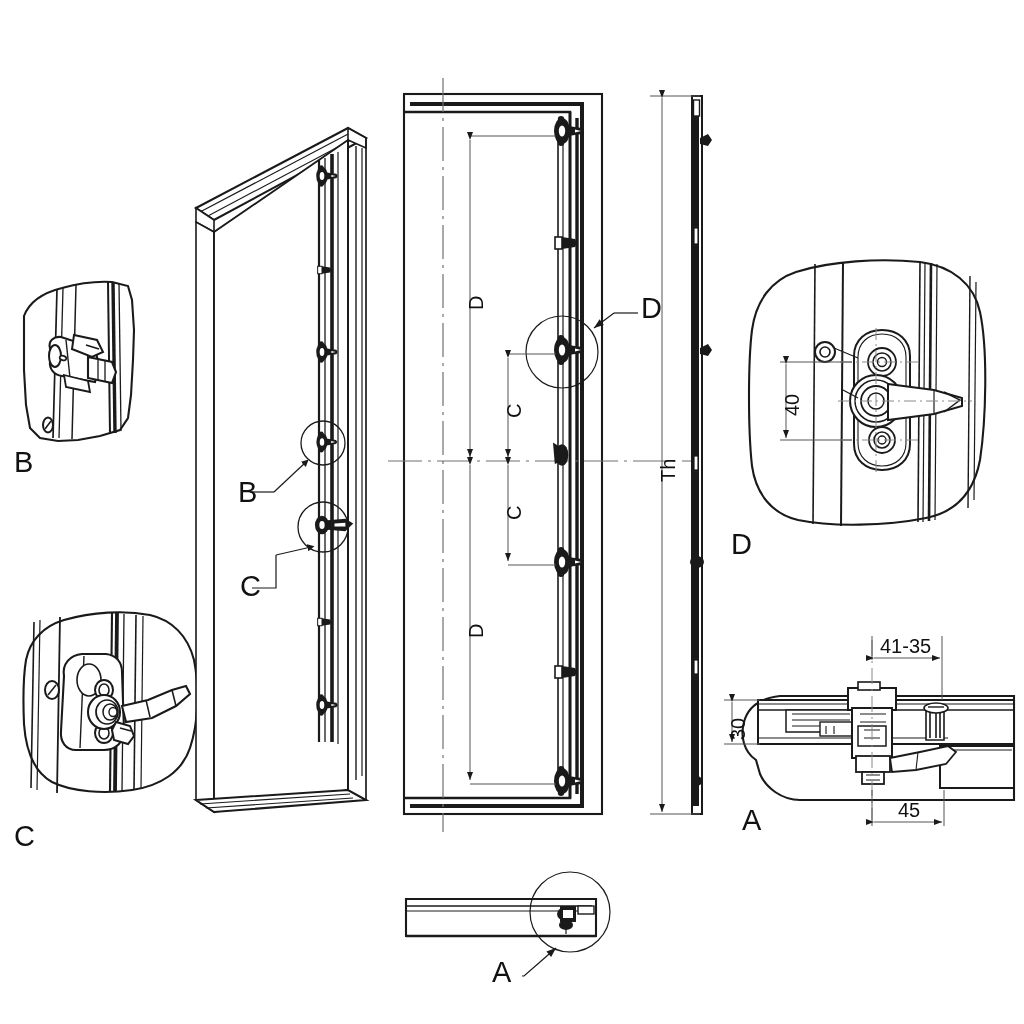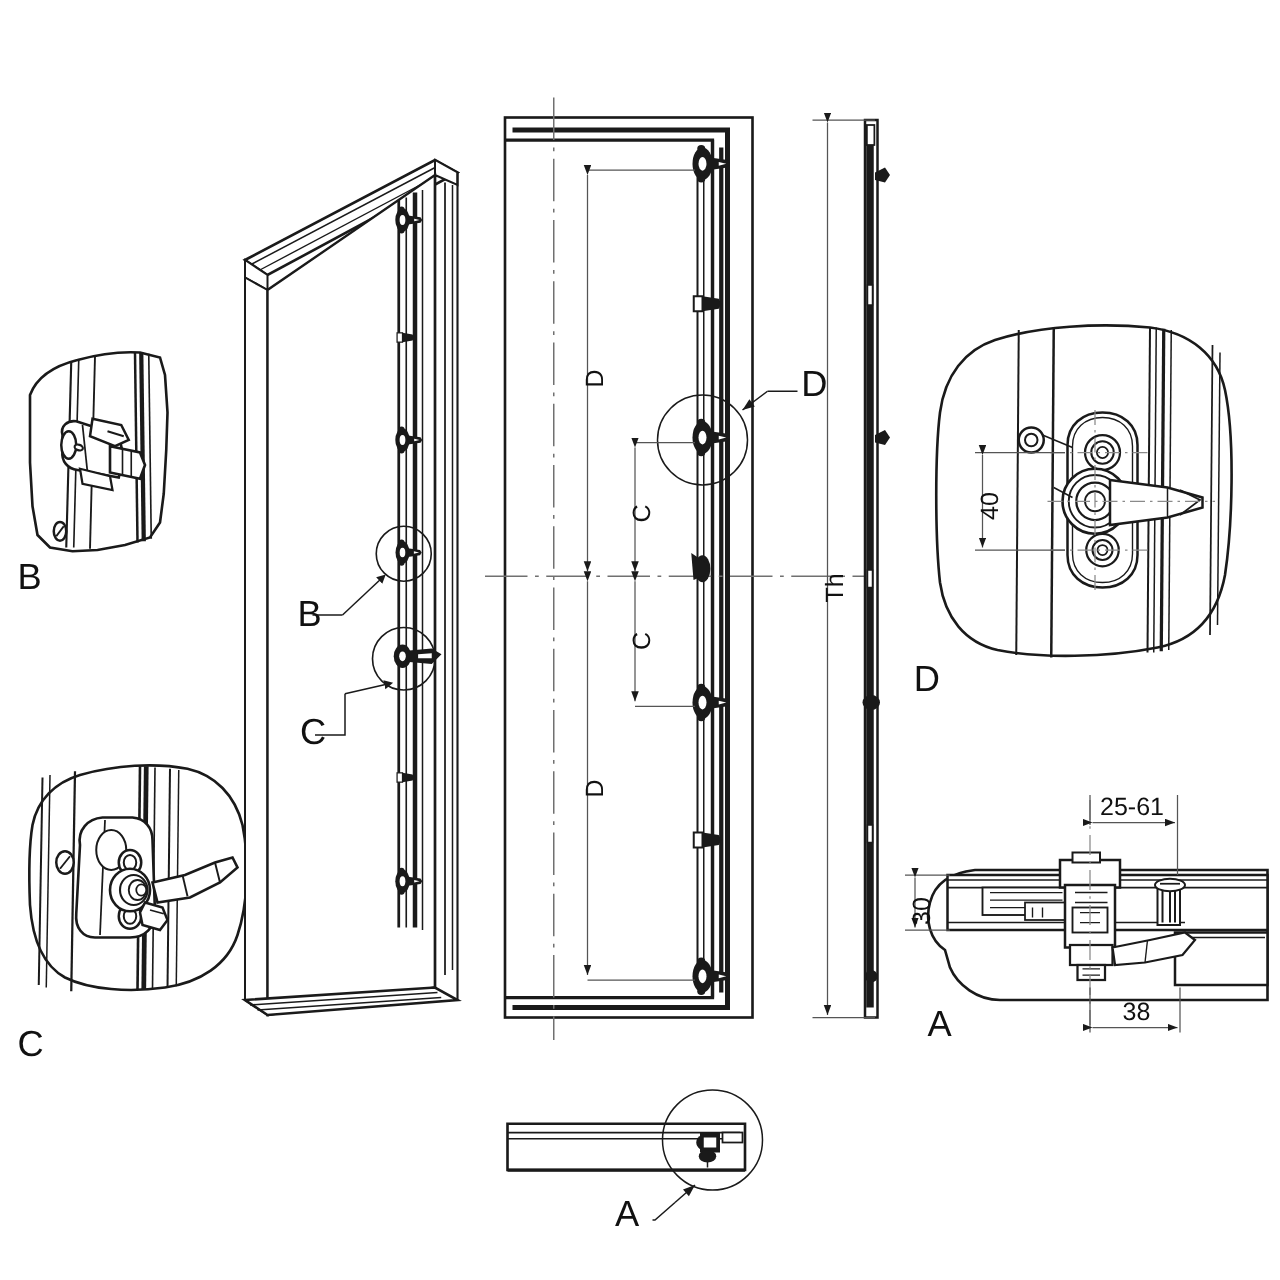--- a/index.html
+++ b/index.html
@@ -406,17 +406,17 @@
 
 <div class="lbl dim rot" style="left:466px; top:310px;">D</div>
 <div class="lbl dim rot" style="left:504px; top:418px;">C</div>
 <div class="lbl dim rot" style="left:504px; top:520px;">C</div>
 <div class="lbl dim rot" style="left:466px; top:638px;">D</div>
 
 <div class="lbl dim rot" style="left:658px; top:482px;">Th</div>
 
 <div class="lbl dim rot" style="left:782px; top:416px;">40</div>
 
-<div class="lbl dim" style="left:880px; top:636px;">25-61</div>
+<div class="lbl dim" style="left:880px; top:636px;">41-35</div>
 <div class="lbl dim rot" style="left:728px; top:740px;">30</div>
-<div class="lbl dim" style="left:898px; top:800px;">38</div>
+<div class="lbl dim" style="left:898px; top:800px;">45</div>
 
 </div>
 
 </body></html>

